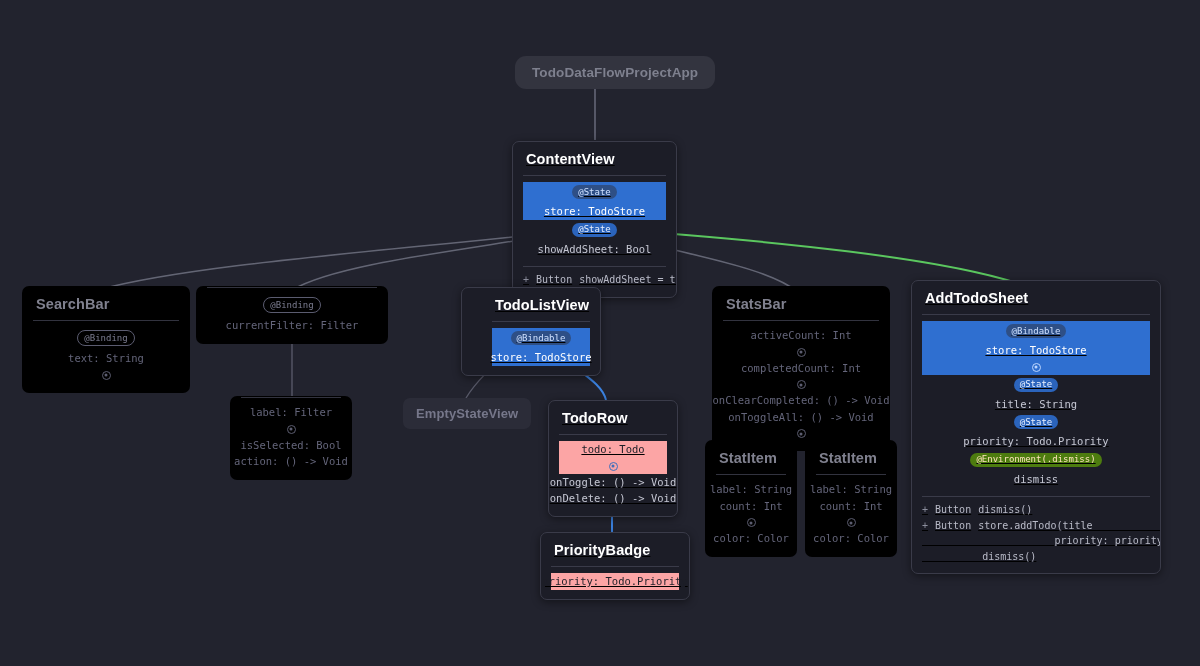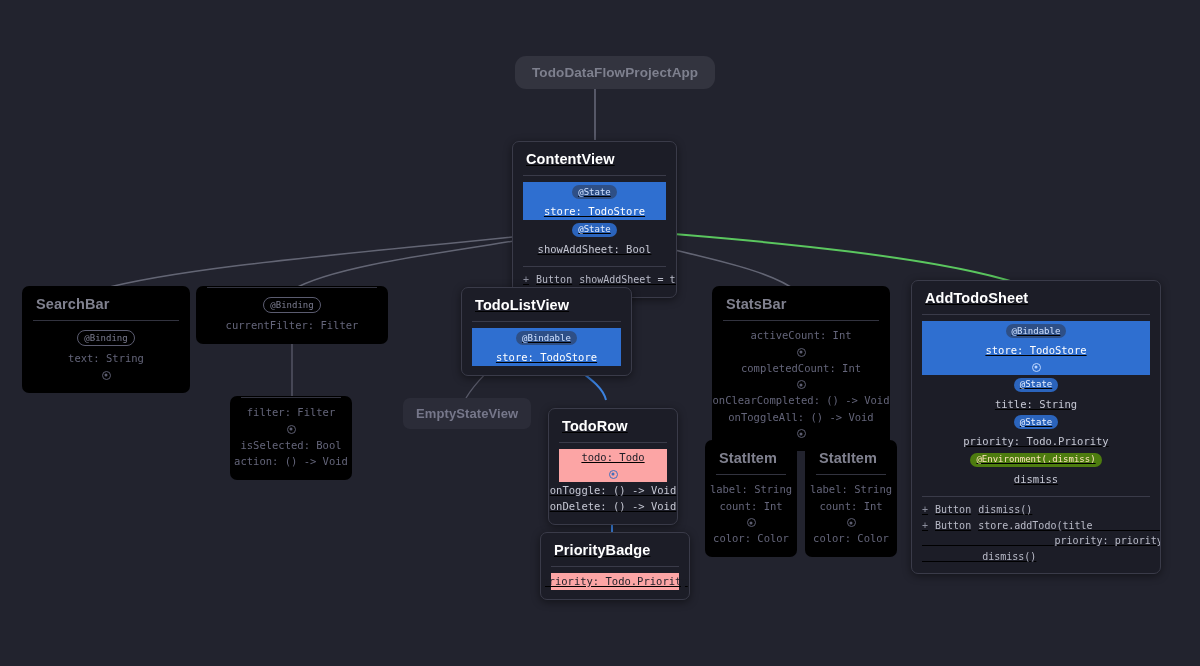--- a/index.html
+++ b/index.html
@@ -212,48 +212,48 @@
           <span class="badge binding">@Binding</span>
           <span class="row-label">currentFilter: Filter</span>
         </div>
       </div>
   </div>
 
   <div class="node dim" style="left:230px; top:396px; width:122px;">
     <div class="divider"></div>
     <div class="rows">
         <div class="row">
-          <span class="row-label">filter: Filter</span>
+          <span class="row-label">label: Filter</span>
           <span class="dot "></span>
         </div>
         <div class="row">
           <span class="row-label">isSelected: Bool</span>
         </div>
         <div class="row">
           <span class="row-label">action: () -&gt; Void</span>
         </div>
       </div>
   </div>
 
-  <div class="node active" style="left:461px; top:287px; width:171px;">
+  <div class="node active" style="left:461px; top:287px; width:140px;padding-left:20px;">
     <div class="node-title">TodoListView</div>
     <div class="divider"></div>
     <div class="rows">
         <div class="row hl-blue">
           <span class="badge bindable">@Bindable</span>
           <span class="row-label">store: TodoStore</span>
         </div>
       </div>
   </div>
 
   <div class="node labelonly" style="left:403px; top:398px;">
     <div class="node-title">EmptyStateView</div>
   </div>
 
-  <div class="node active" style="left:548px; top:400px; width:130px;margin-top:8px;">
+  <div class="node active" style="left:548px; top:400px; width:130px;">
     <div class="node-title">TodoRow</div>
     <div class="divider"></div>
     <div class="rows">
         <div class="row hl-grey">
           <span class="row-label">todo: Todo</span>
           <span class="dot ongrey"></span>
         </div>
         <div class="row">
           <span class="row-label">onToggle: () -&gt; Void</span>
         </div>

